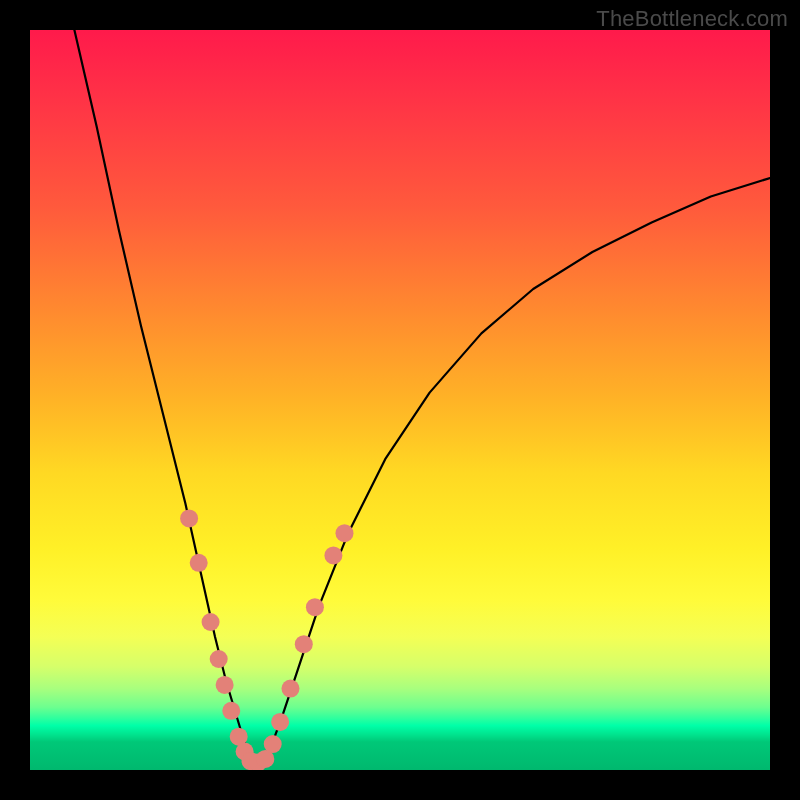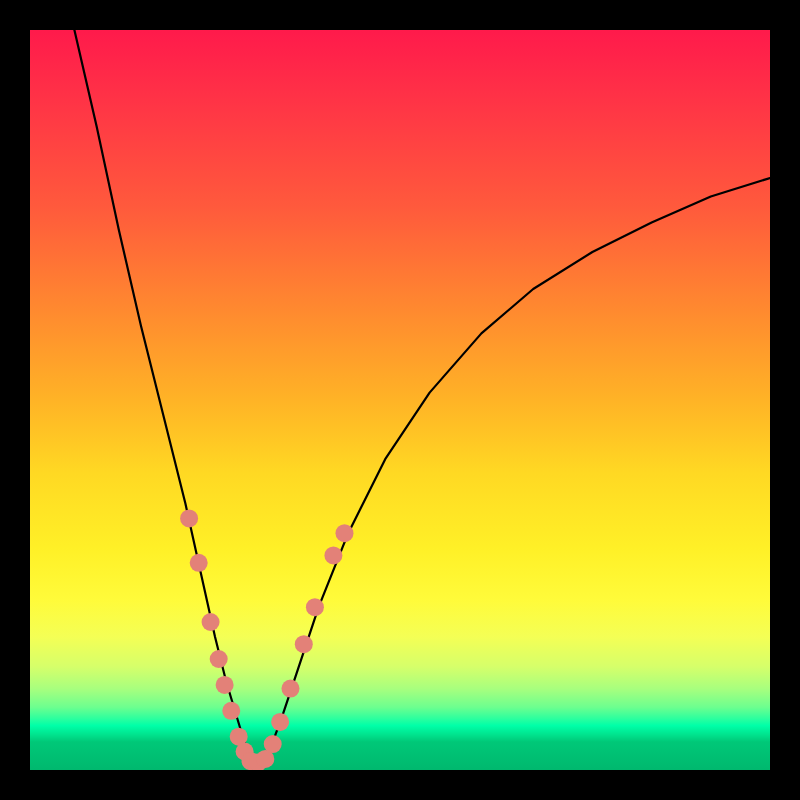--- a/index.html
+++ b/index.html
@@ -64,20 +64,21 @@
     position: absolute;
     inset: 0;
     width: 100%;
     height: 100%;
   }
 </style>
 </head>
 <body>
 
 <div class="outer">
+  <div class="watermark">TheBottleneck.com</div>
 
   <div class="plot">
     <div class="gradient"></div>
     <svg class="overlay" viewBox="0 0 740 740" preserveAspectRatio="none">
       <path id="curve-path" fill="none" stroke-width="2.2" stroke-linecap="round" stroke-linejoin="round" d="M44.40 0.00 L66.60 96.20 L88.80 199.80 L111.00 296.00 L133.20 384.80 L155.40 473.60 L170.20 540.20 L185.00 606.80 L196.10 651.20 L207.20 688.20 L216.08 717.80 L222.00 732.60 L229.40 732.60 L240.50 717.80 L251.60 688.20 L266.40 643.80 L288.60 577.20 L318.20 503.20 L355.20 429.20 L399.60 362.60 L451.40 303.40 L503.20 259.00 L562.40 222.00 L621.60 192.40 L680.80 166.50 L740.00 148.00 " stroke="#000000"></path>
       <g id="dots-group">
           <circle cx="159.10" cy="488.40" r="9" fill="#e38178" stroke="#c96a61" stroke-width="0"></circle>
           <circle cx="168.72" cy="532.80" r="9" fill="#e38178" stroke="#c96a61" stroke-width="0"></circle>
           <circle cx="180.56" cy="592.00" r="9" fill="#e38178" stroke="#c96a61" stroke-width="0"></circle>
           <circle cx="188.70" cy="629.00" r="9" fill="#e38178" stroke="#c96a61" stroke-width="0"></circle>

